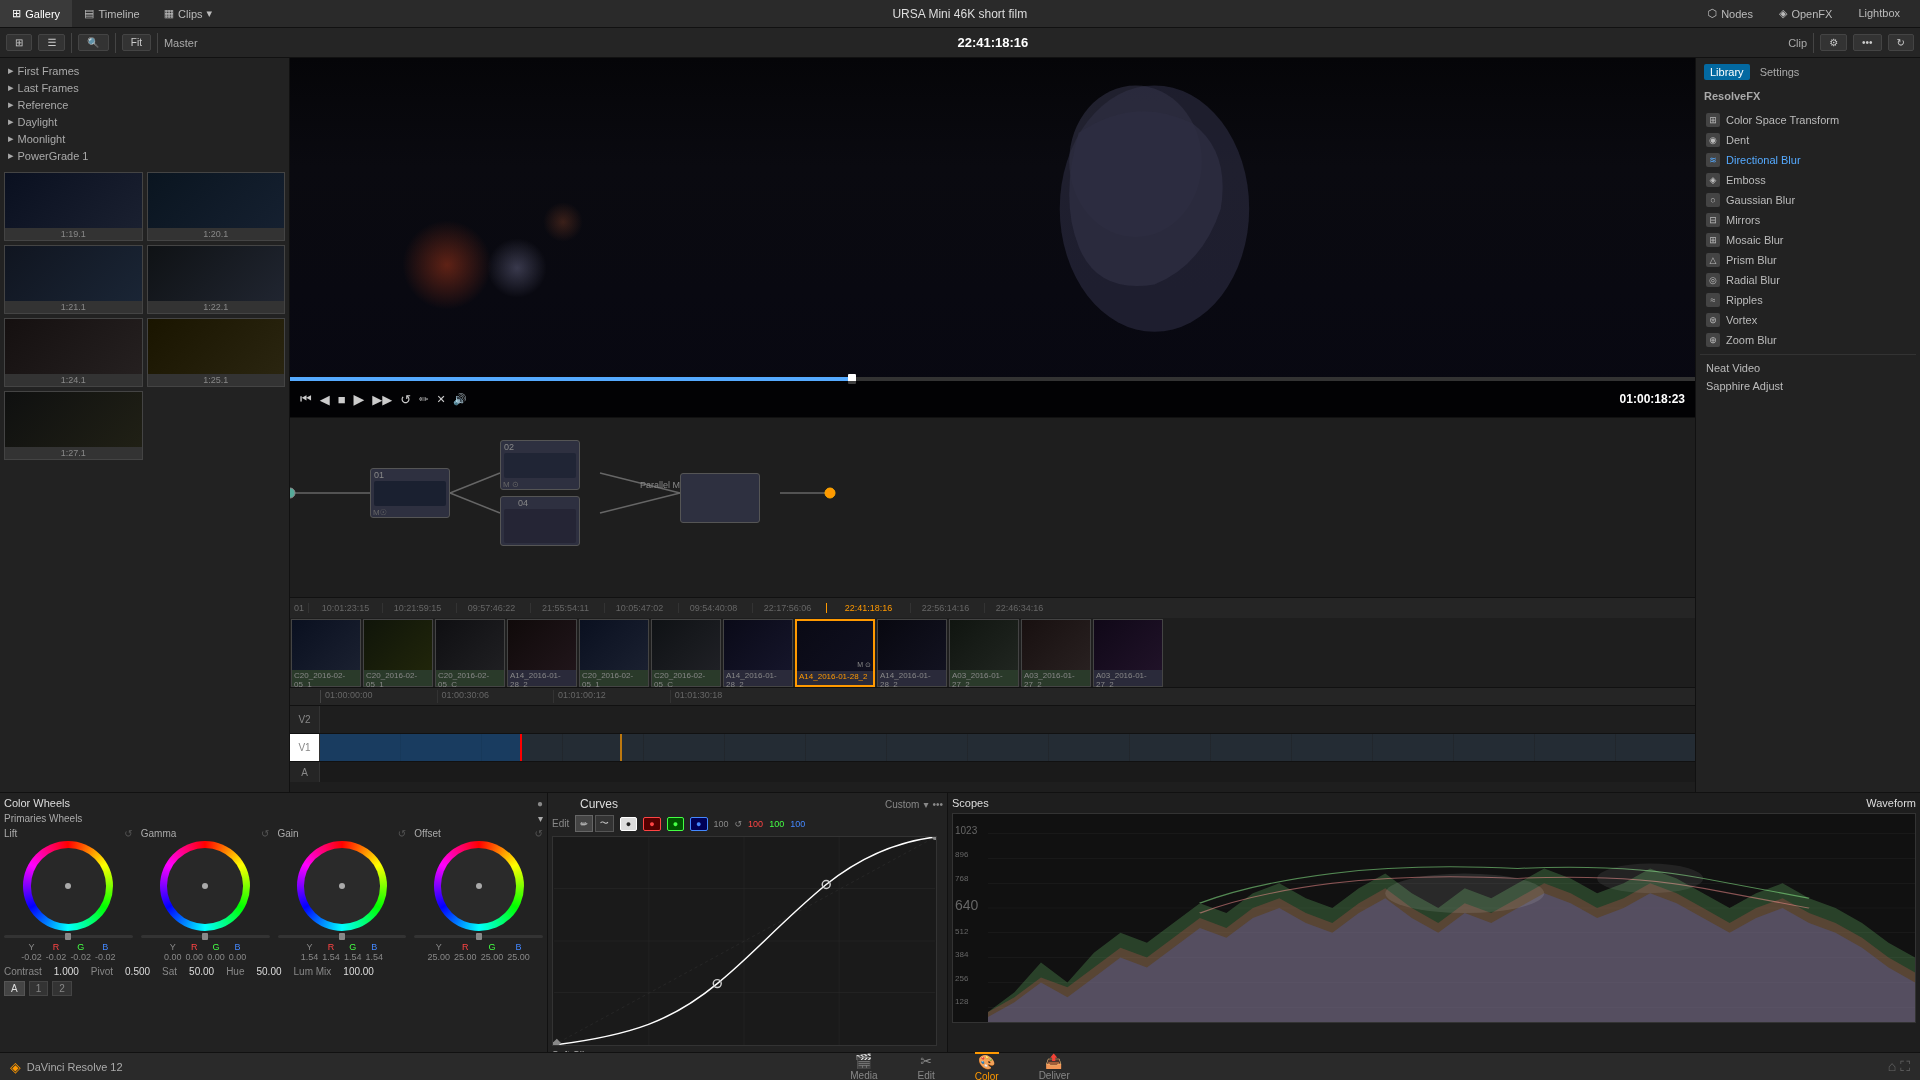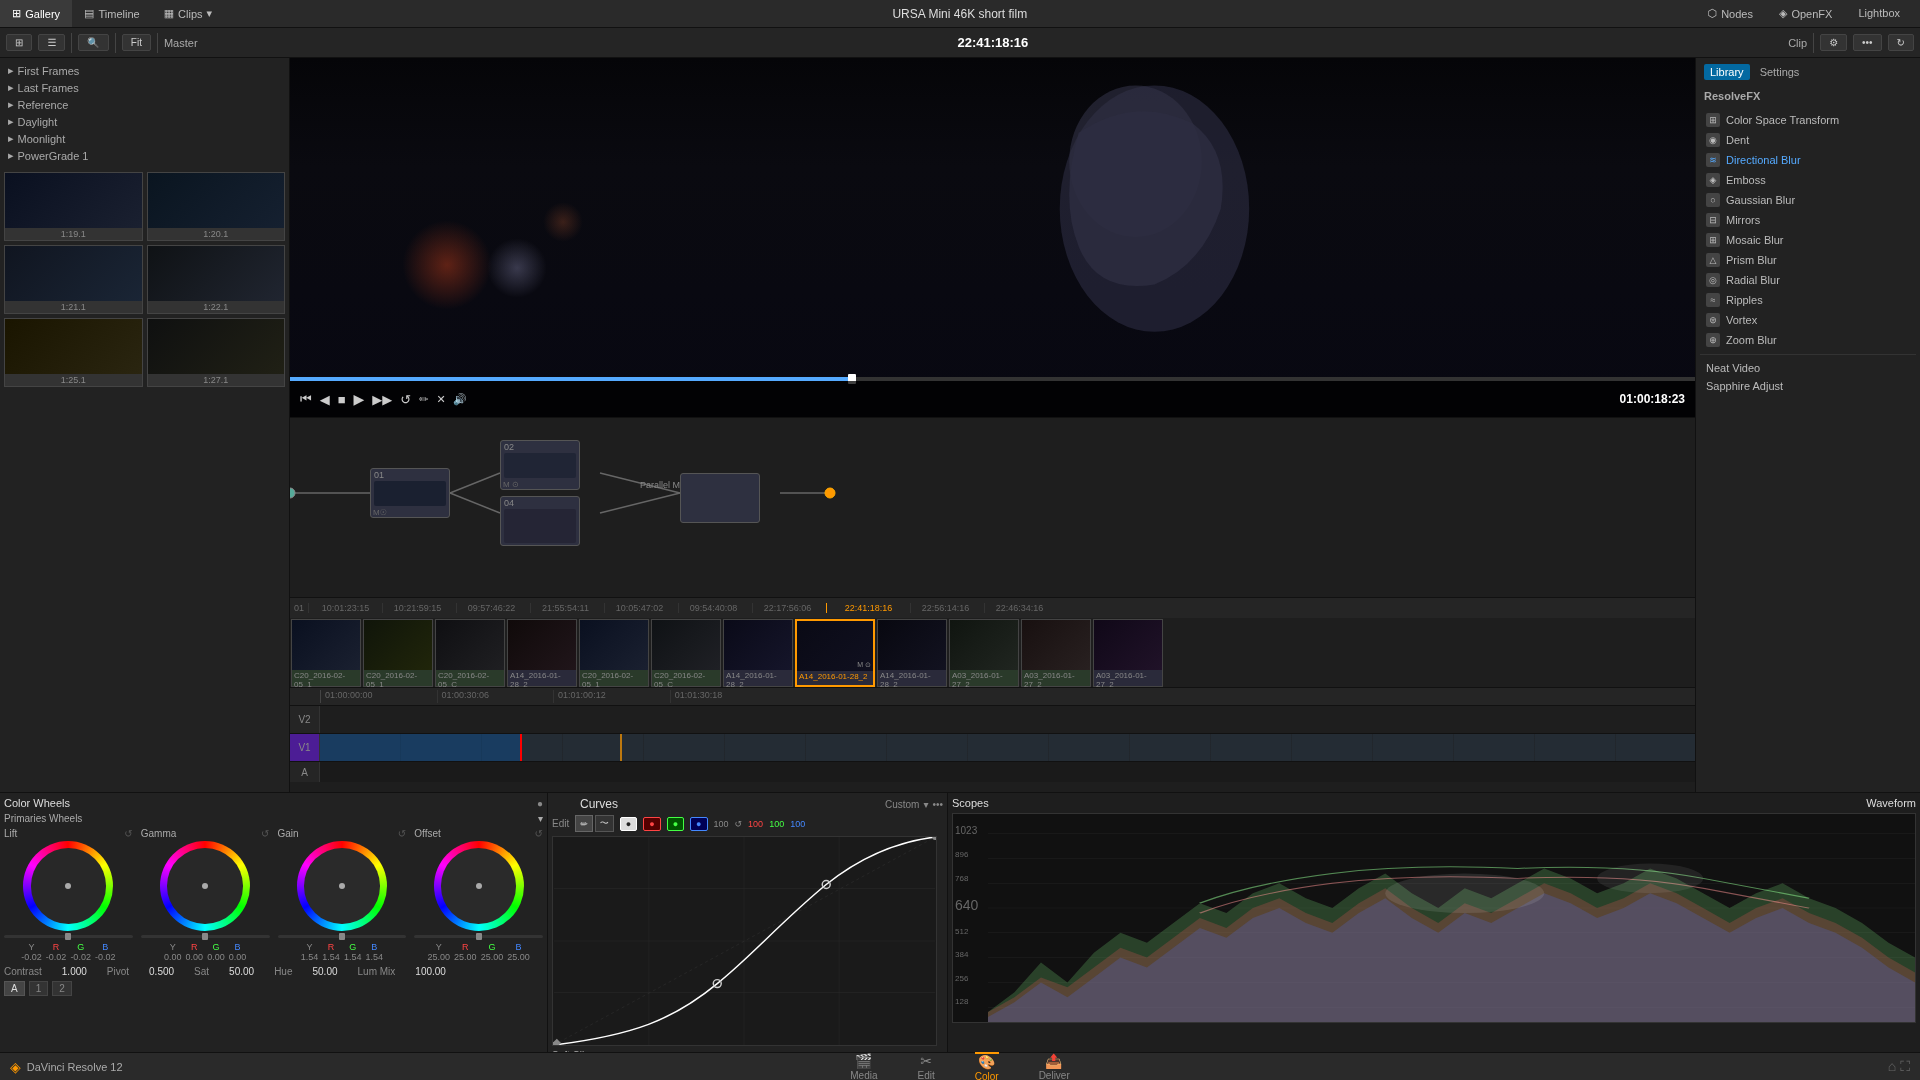--- a/index.html
+++ b/index.html
@@ -74,21 +74,21 @@
     #scopes { flex: 1; background: #1e1e1e; padding: 4px; }
     .scope-header { color: #ddd; font-size: 11px; margin-bottom: 4px; display: flex; justify-content: space-between; }
     .scope-canvas { width: 100%; height: 210px; background: #111; border: 1px solid #333; position: relative; overflow: hidden; }
 
     
     #bottom-nav { display: flex; align-items: center; justify-content: center; gap: 40px; height: 28px; background: #2a2a2a; border-top: 1px solid #111; position: absolute; bottom: 0; left: 0; right: 0; }
     .nav-item { display: flex; flex-direction: column; align-items: center; cursor: pointer; color: #888; font-size: 10px; gap: 1px; }
     .nav-item.active { color: #f90; }
     .nav-icon { font-size: 14px; }
 
-    .contrast-row { display: flex; gap: 20px; align-items: center; margin-top: 4px; font-size: 10px; color: #888; }
+    .contrast-row { display: flex; gap: 12px; align-items: center; margin-top: 4px; font-size: 10px; color: #888; }
     .contrast-val { color: #ddd; }
     .sc-row { display: flex; align-items: center; gap: 4px; margin-bottom: 2px; }
     .sc-label { width: 50px; color: #888; }
     .sc-slider { flex: 1; height: 3px; background: #444; border-radius: 2px; position: relative; }
     .sc-thumb { width: 8px; height: 8px; background: #aaa; border-radius: 50%; position: absolute; top: -2.5px; }
   </style>
 </head>
 <body>
 
 <div id="top-bar">
@@ -180,20 +180,24 @@
       </div>
       <div class="media-thumb">
         <div class="thumb-img" style="background: linear-gradient(135deg,#101520,#1a2535);"></div>
         <div class="thumb-label">1:21.1</div>
       </div>
       <div class="media-thumb">
         <div class="thumb-img" style="background: linear-gradient(135deg,#0f1215,#202530);"></div>
         <div class="thumb-label">1:22.1</div>
       </div>
       <div class="media-thumb">
+        <div class="thumb-img" style="background: linear-gradient(135deg,#151010,#252020);"></div>
+        <div class="thumb-label">1:24.1</div>
+      </div>
+      <div class="media-thumb">
         <div class="thumb-img" style="background: linear-gradient(135deg,#1a1500,#2a2510);"></div>
         <div class="thumb-label">1:25.1</div>
       </div>
       <div class="media-thumb">
         <div class="thumb-img" style="background: linear-gradient(135deg,#0f1010,#202015);"></div>
         <div class="thumb-label">1:27.1</div>
       </div>
     </div>
   </div>
 
@@ -257,21 +261,21 @@
           </div>
         </div>
 
         <div style="position:absolute;left:210px;top:22px;width:80px;height:50px;background:#2e3040;border:1px solid #555;border-radius:3px;display:flex;flex-direction:column;cursor:pointer;">
           <div style="font-size:9px;color:#888;padding:1px 3px;">02</div>
           <div style="flex:1;background:#202535;margin:0 3px 2px;border-radius:2px;"></div>
           <div style="font-size:8px;color:#666;padding:0 2px;">M ⊙</div>
         </div>
 
         <div style="position:absolute;left:210px;top:78px;width:80px;height:50px;background:#2e3040;border:1px solid #555;border-radius:3px;display:flex;flex-direction:column;cursor:pointer;">
-          <div style="font-size:9px;color:#888;padding:1px 3px;">04</div>
+          <div style="font-size:9px;color:#888;padding:1px 17px;">04</div>
           <div style="flex:1;background:#252535;margin:0 3px 2px;border-radius:2px;"></div>
         </div>
 
         <div style="position:absolute;left:350px;top:62px;font-size:9px;color:#888;">Parallel Mixer</div>
 
         <div style="position:absolute;left:390px;top:55px;width:80px;height:50px;background:#2e3040;border:1px solid #555;border-radius:3px;cursor:pointer;"></div>
       </div>
     </div>
 
     <div style="background:#1e1e1e;height:90px;border-bottom:1px solid #111;overflow:hidden;">
@@ -354,21 +358,21 @@
           <div style="padding:0 4px;border-left:1px solid #333;margin-left:60px;">01:01:00:12</div>
           <div style="padding:0 4px;border-left:1px solid #333;margin-left:60px;">01:01:30:18</div>
         </div>
       </div>
 
       <div style="display:flex;height:28px;border-bottom:1px solid #111;overflow:hidden;">
         <div style="width:30px;background:#252525;display:flex;align-items:center;justify-content:center;font-size:10px;color:#888;border-right:1px solid #333;">V2</div>
         <div style="flex:1;background:#1e1e1e;"></div>
       </div>
       <div style="display:flex;height:28px;border-bottom:1px solid #111;overflow:hidden;">
-        <div style="width:30px;background:#4c1d95;display:flex;align-items:center;justify-content:center;font-size:10px;color:#888;border-right:1px solid #333;">V1</div>
+        <div style="width:30px;background:#ffffff;display:flex;align-items:center;justify-content:center;font-size:10px;color:#888;border-right:1px solid #333;">V1</div>
         <div style="flex:1;display:flex;background:#1e1e1e;overflow:hidden;position:relative;">
 
           <div style="position:absolute;top:0;bottom:0;left:200px;width:2px;background:#f00;z-index:10;"></div>
           <div style="position:absolute;top:0;bottom:0;left:300px;width:2px;background:#f90;z-index:10;opacity:0.7;"></div>
 
           <div style="position:absolute;top:0;bottom:0;left:0;width:200px;background:rgba(0,100,200,0.3);z-index:5;"></div>
 
           <div style="height:100%;width:100%;background:repeating-linear-gradient(90deg,#2a3a4a 0px,#2a3a4a 80px,#252f3a 80px,#252f3a 81px);opacity:0.5;"></div>
         </div>
       </div>

